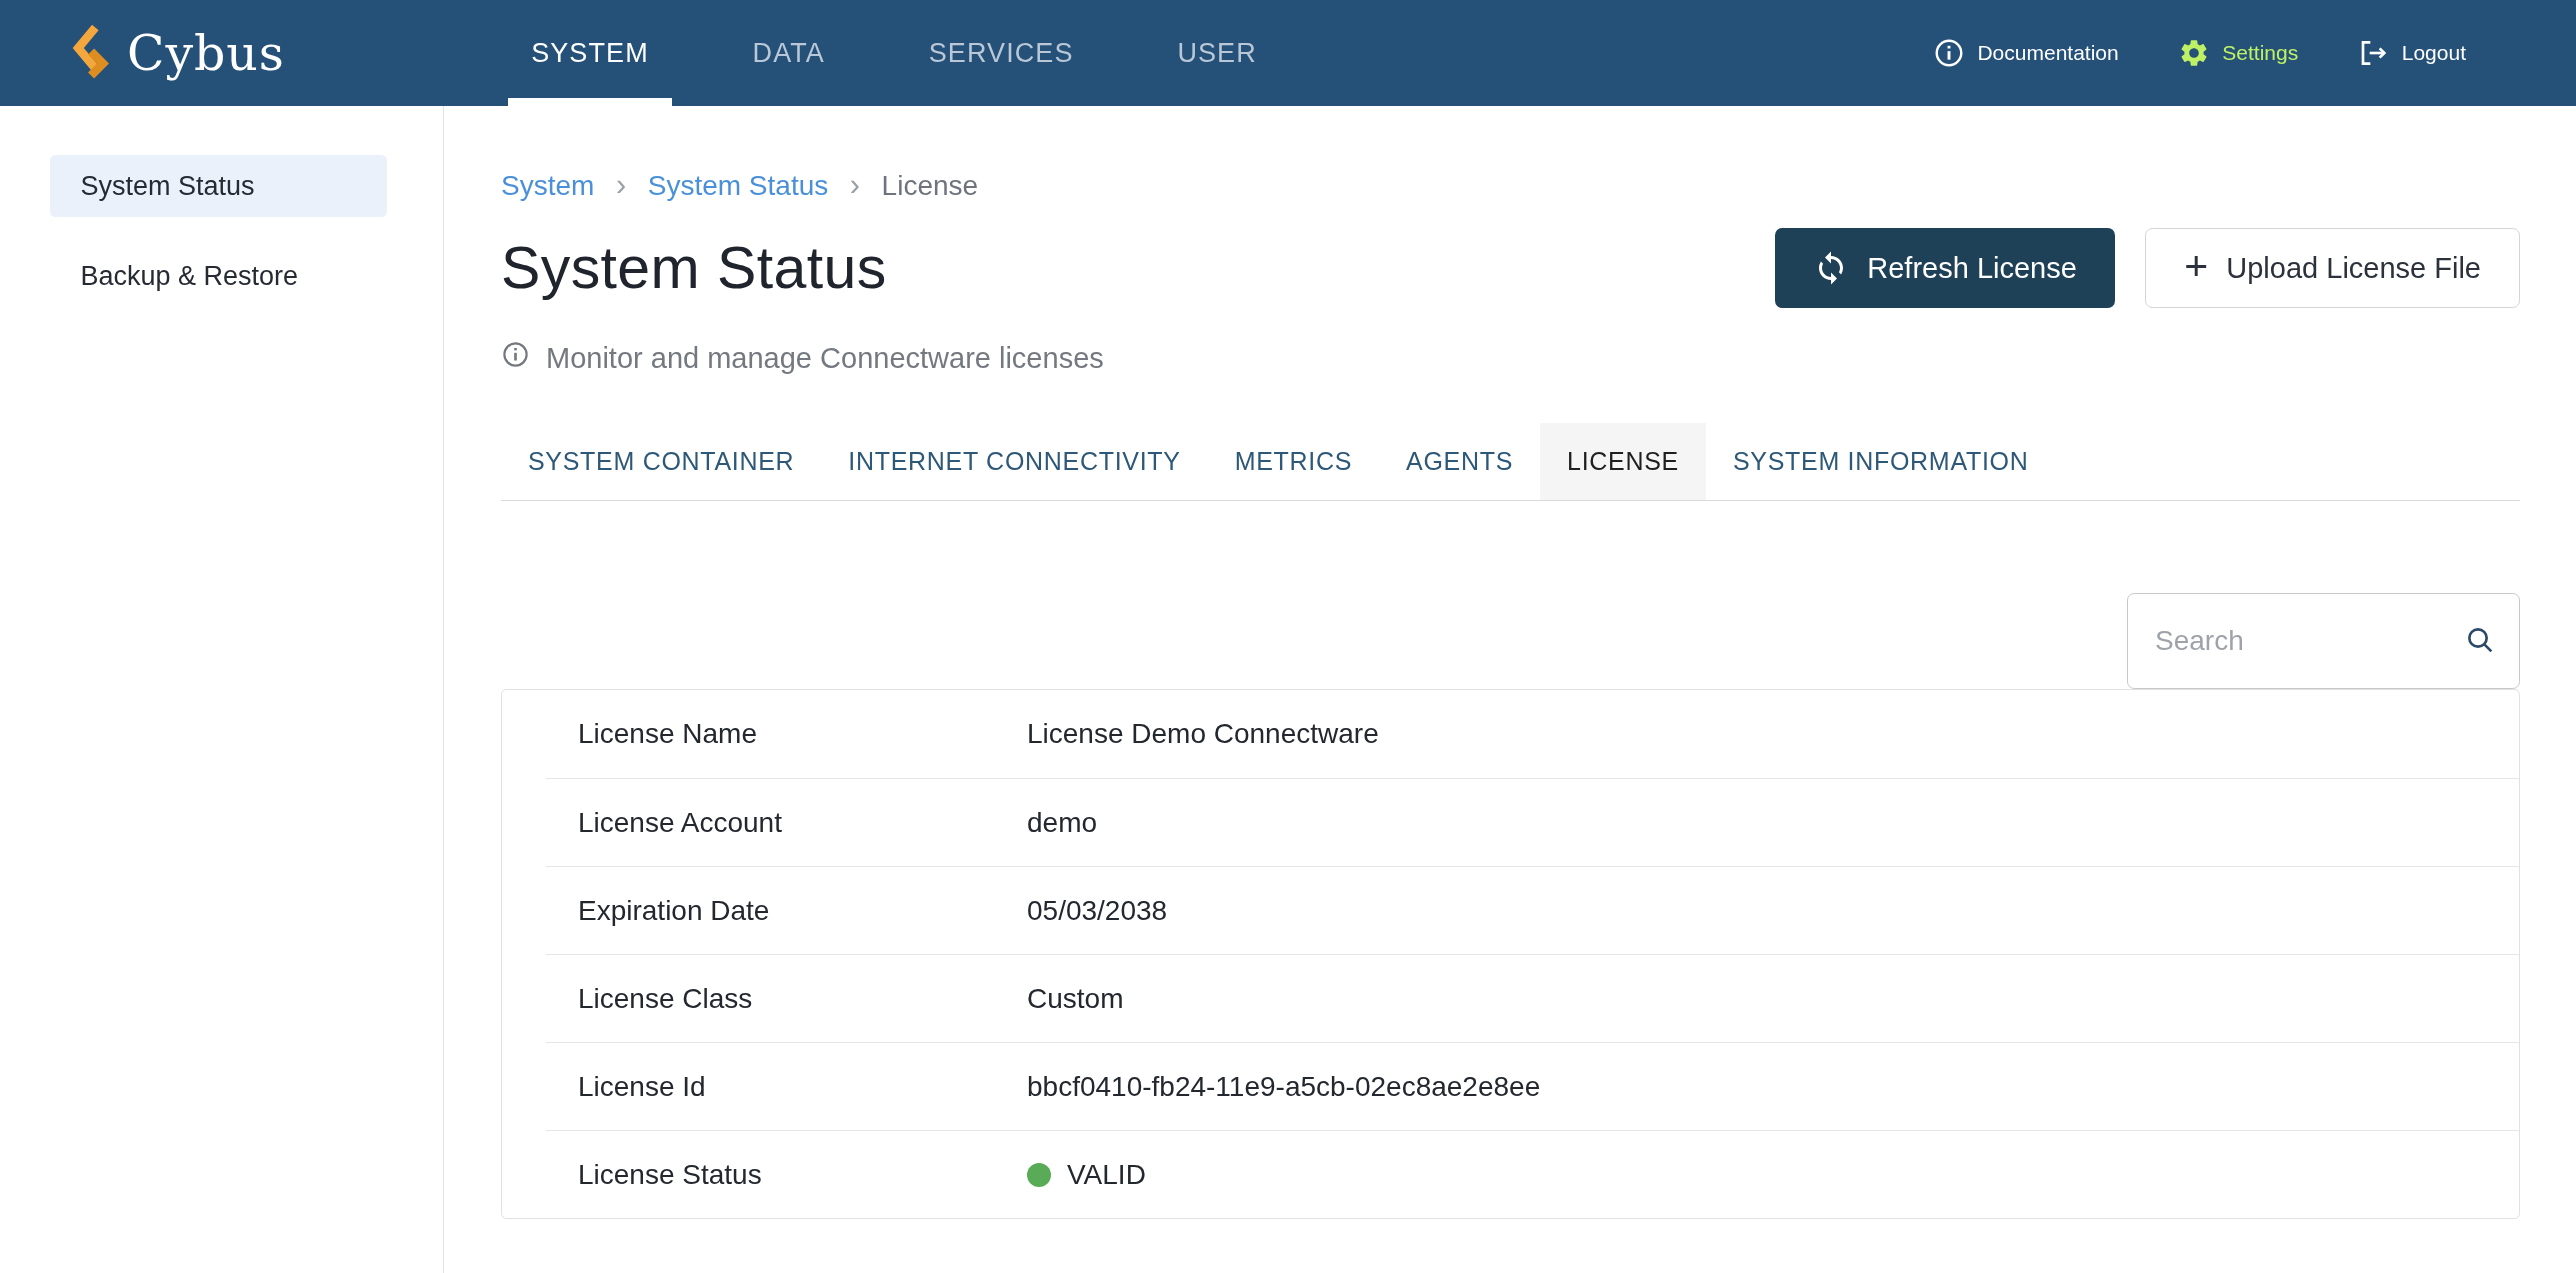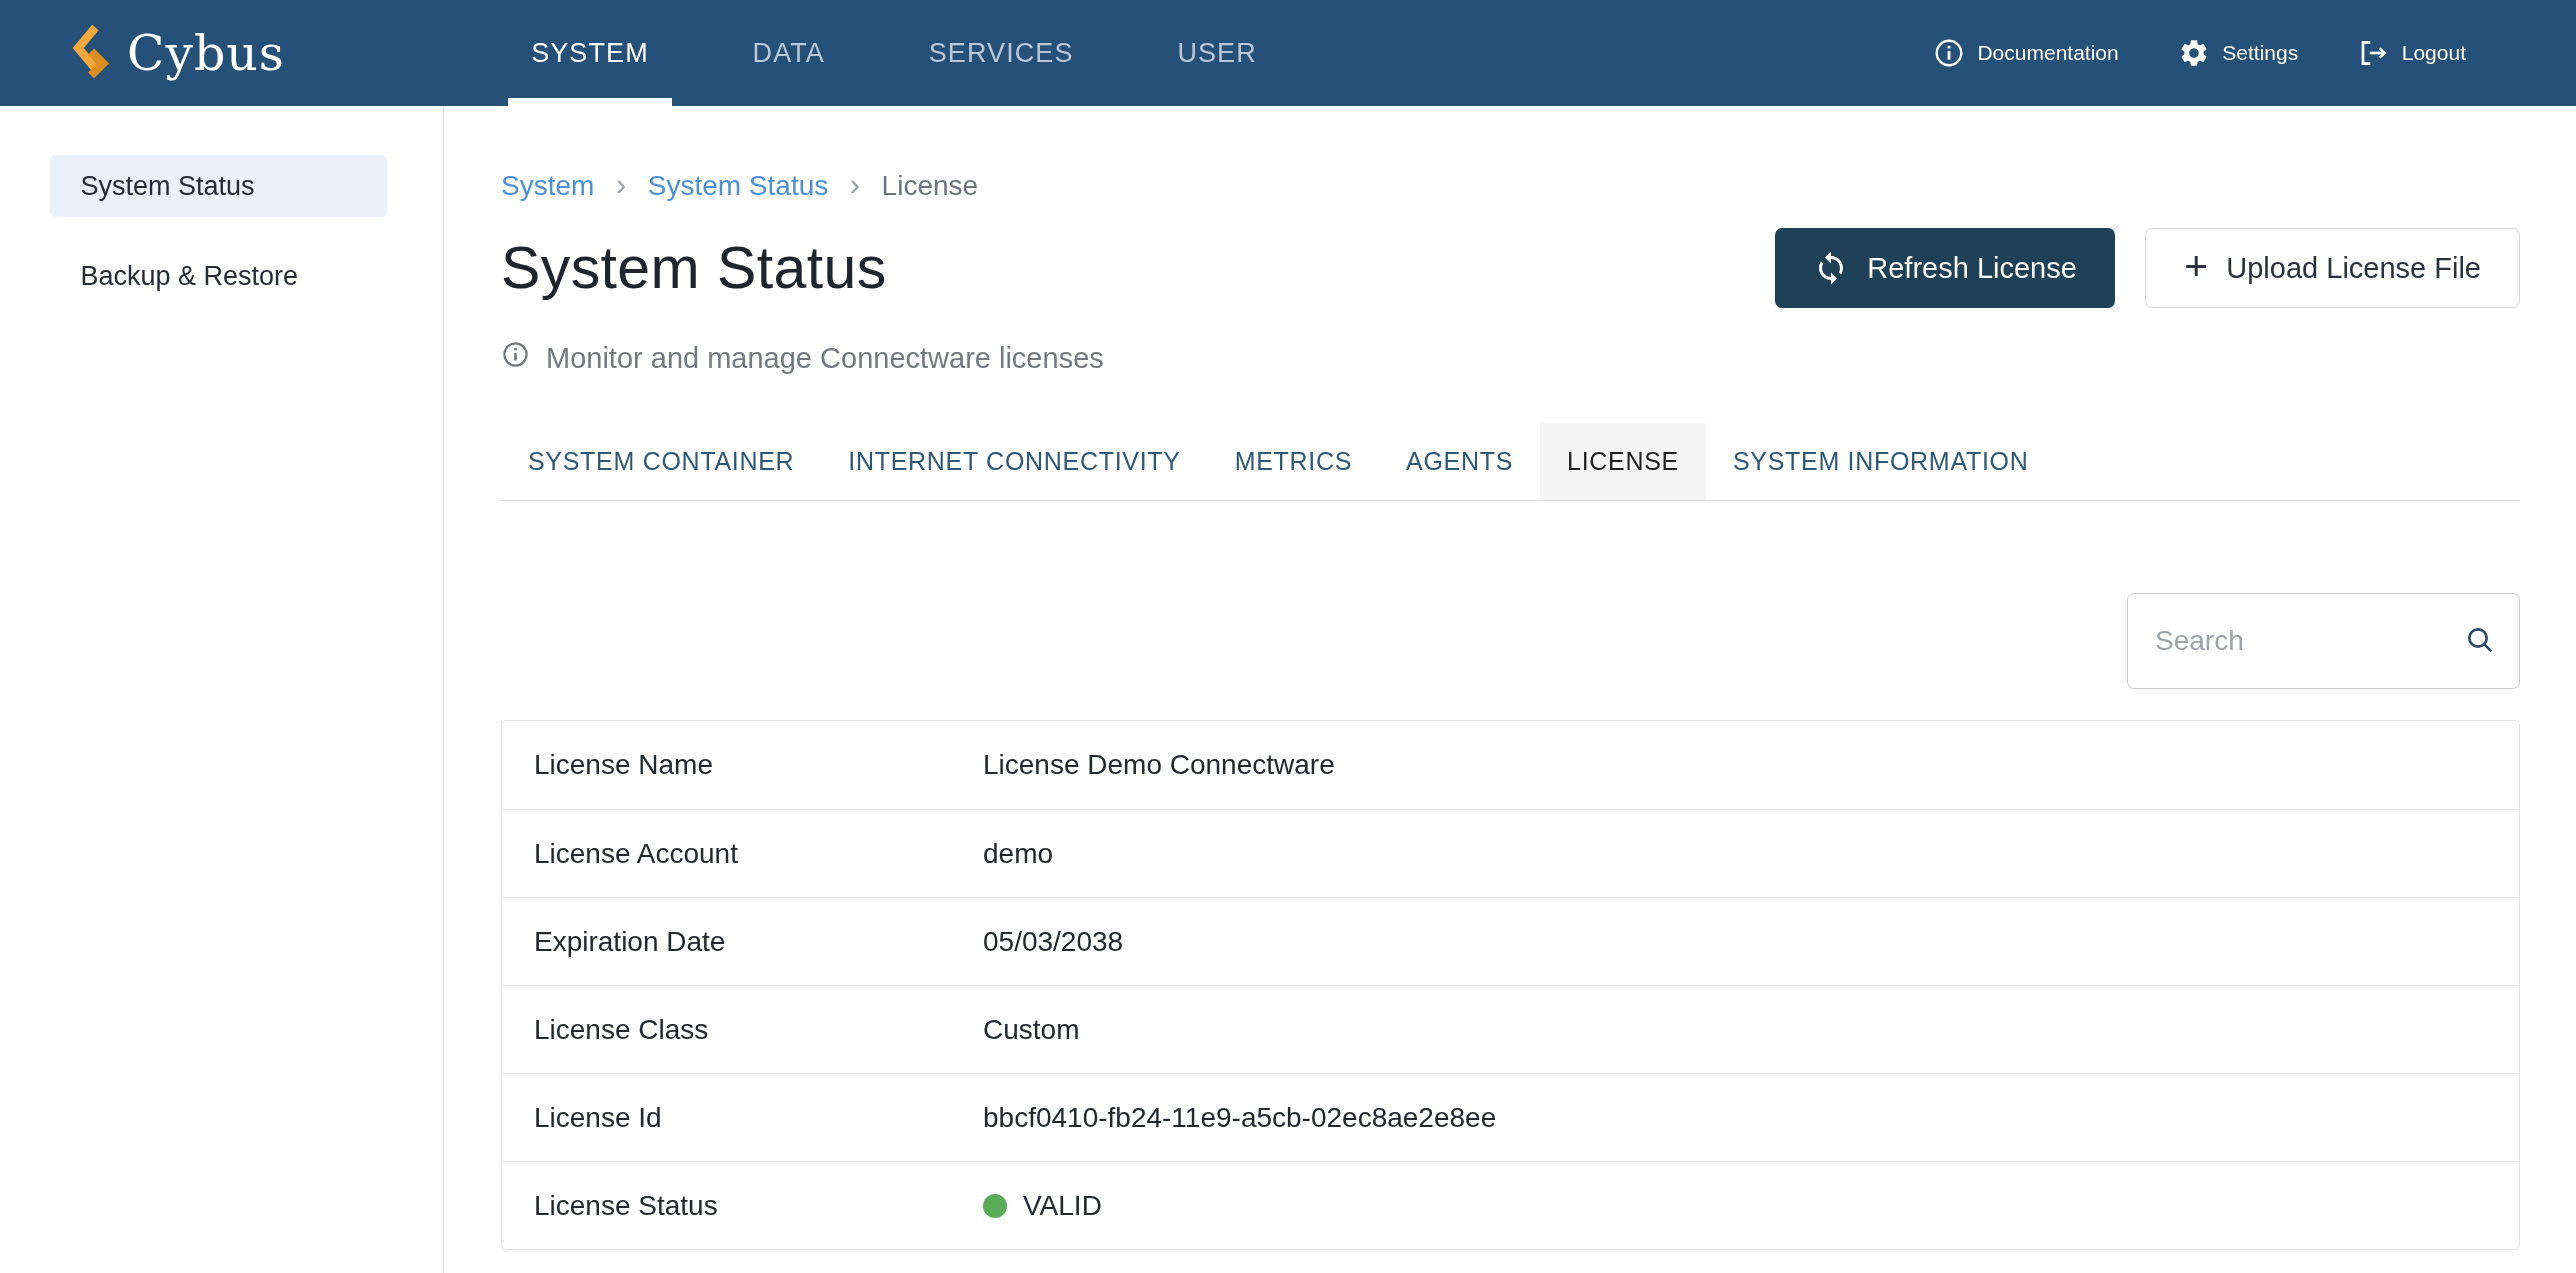--- a/index.html
+++ b/index.html
@@ -59,21 +59,21 @@
     gap: 59px;
   }
   .util-item {
     display: flex;
     align-items: center;
     gap: 12.6px;
     font-size: 21px;
     color: #ffffff;
     cursor: pointer;
   }
-  .util-item.dim { color: #ffffff; align-items: center; }
+  .util-item.dim { color: #bef264; align-items: center; }
   .util-item svg { display: block; }
 
   
   .layout { display: flex; height: 1168px; }
 
   .sidebar {
     width: 444px;
     border-right: 1.8px solid #e4e4e4;
     padding-top: 49px;
     flex-shrink: 0;
@@ -169,24 +169,24 @@
     flex: 1;
     font-size: 28px;
     color: #3a3f46;
     font-family: "Liberation Sans", sans-serif;
     min-width: 0;
   }
   .search-box input::placeholder { color: #9ea3a9; }
 
   
   .license-table {
-    margin-top: 31px;
     border: 1.8px solid #e1e1e1;
     border-radius: 5.4px;
     overflow: hidden;
+    padding-left: 44px;
   }
   .t-row {
     display: flex;
     align-items: center;
     height: 88px;
     font-size: 28px;
     color: #23282f;
   }
   .t-row + .t-row { border-top: 1.8px solid #e6e6e6; }
   .t-label { width: 481px; padding-left: 32px; flex-shrink: 0; }

